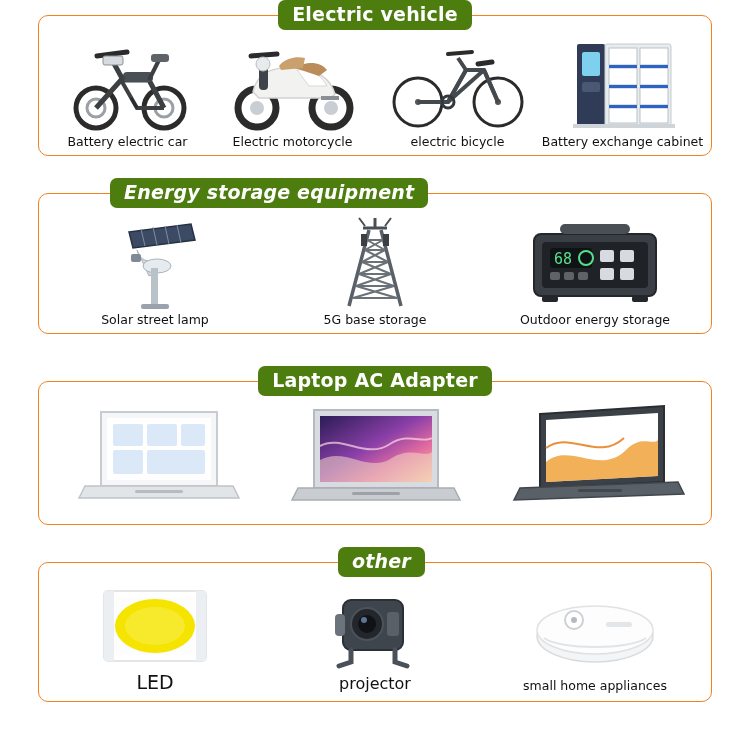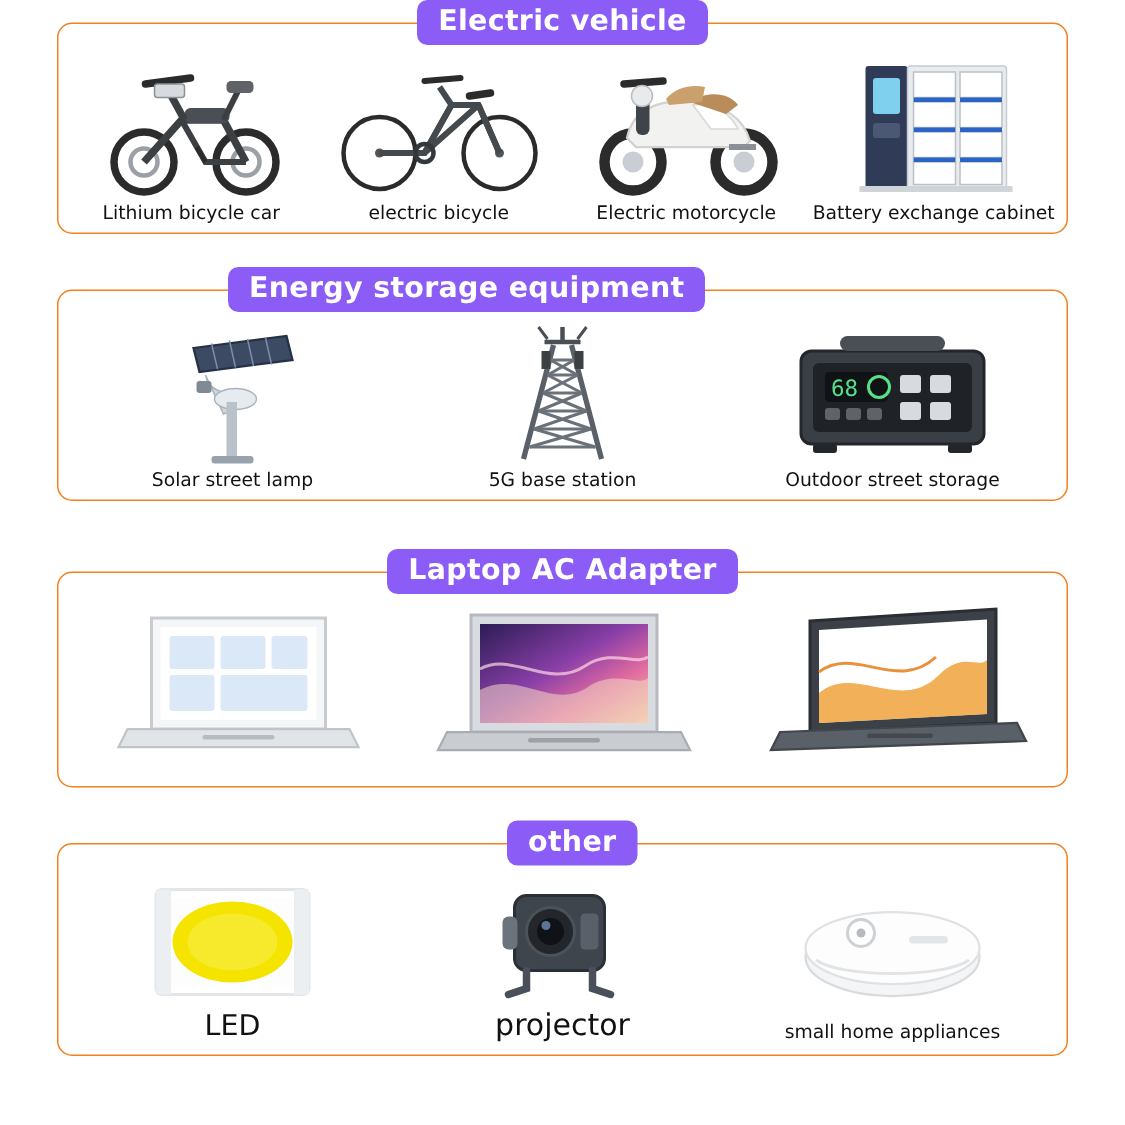--- a/index.html
+++ b/index.html
@@ -25,32 +25,33 @@
   .section {
     position: relative;
     margin: 0 38px 8px 38px;
   }
   .section-title {
     position: relative;
     z-index: 5;
     display: block;
     margin: 0 auto;
     width: fit-content;
-    background: #8b5cf6;
+    background: #4d7c0f;
     color: #ffffff;
     font-size: 19px;
     font-weight: bold;
     letter-spacing: 0.2px;
     padding: 5px 14px 6px 14px;
     border-radius: 7px;
     text-align: center;
     line-height: 1;
   }
   .section-title.left {
-    margin: 0 0 0 114px;
+    margin: 0 0 0 72px;
+    font-style: italic;
   }
   .section-body {
     position: relative;
     margin-top: -15px;
     border: 1.5px solid #F4811F;
     border-radius: 10px;
     background: #ffffff;
     padding: 20px 6px 6px 6px;
     box-sizing: border-box;
   }
@@ -77,21 +78,21 @@
     font-size: 12.5px;
     color: #111;
     text-align: center;
     margin-top: 2px;
     white-space: nowrap;
   }
   .caption.big {
     font-size: 19px;
   }
   .caption.mid {
-    font-size: 20px;
+    font-size: 16px;
   }
 
   
   .s1 .art { height: 96px; }
   .s2 .art { height: 96px; }
   .s3 .art { height: 106px; }
   .s4 .art { height: 86px; }
 
   svg { display: block; }
 </style>
@@ -116,60 +117,60 @@
               <path d="M58 44 L74 72 L101 72" fill="none" stroke="#3c4043" stroke-width="4"></path>
               <rect x="60" y="36" width="30" height="10" rx="4" fill="#4a4f55"></rect>
               <path d="M60 44 L48 22" stroke="#3c4043" stroke-width="5" fill="none"></path>
               <path d="M34 20 L64 16" stroke="#2b2b2b" stroke-width="5" stroke-linecap="round"></path>
               <rect x="40" y="20" width="20" height="9" rx="2" fill="#d7dbe0" stroke="#8b9097" stroke-width="1"></rect>
               <path d="M86 44 L96 24" stroke="#3c4043" stroke-width="4"></path>
               <rect x="88" y="18" width="18" height="8" rx="3" fill="#5f6368"></rect>
               <path d="M74 72 L68 62" stroke="#2b2b2b" stroke-width="3"></path>
             </svg>
           </div>
-          <div class="caption">Lithium bicycle car</div>
-        </div>
-
-        <div class="cell">
-          <div class="art">
-            <svg width="140" height="96" viewBox="0 0 140 96">
-              <circle cx="30" cy="66" r="24" fill="none" stroke="#2b2b2b" stroke-width="3"></circle>
-              <circle cx="110" cy="66" r="24" fill="none" stroke="#2b2b2b" stroke-width="3"></circle>
-              <circle cx="30" cy="66" r="3" fill="#555"></circle>
-              <circle cx="110" cy="66" r="3" fill="#555"></circle>
-              <path d="M30 66 L60 66 L78 34 L96 34 L110 66" fill="none" stroke="#44494e" stroke-width="4"></path>
-              <path d="M60 66 L78 34 M60 66 L96 34" fill="none" stroke="#44494e" stroke-width="4"></path>
-              <path d="M96 34 L110 66" stroke="#44494e" stroke-width="4"></path>
-              <path d="M78 34 L70 22" stroke="#44494e" stroke-width="4"></path>
-              <path d="M60 18 L84 16" stroke="#2b2b2b" stroke-width="4" stroke-linecap="round"></path>
-              <path d="M90 28 L104 26" stroke="#2b2b2b" stroke-width="5" stroke-linecap="round"></path>
-              <circle cx="60" cy="66" r="6" fill="none" stroke="#33383d" stroke-width="3"></circle>
-            </svg>
-          </div>
-          <div class="caption">electric bicycle</div>
+          <div class="caption">Battery electric car</div>
         </div>
 
         <div class="cell">
           <div class="art">
             <svg width="140" height="96" viewBox="0 0 140 96">
               <circle cx="34" cy="72" r="19" fill="none" stroke="#2b2b2b" stroke-width="7"></circle>
               <circle cx="34" cy="72" r="7" fill="#c9ced4"></circle>
               <circle cx="108" cy="72" r="19" fill="none" stroke="#2b2b2b" stroke-width="7"></circle>
               <circle cx="108" cy="72" r="7" fill="#c9ced4"></circle>
               <path d="M30 56 C34 36 52 30 74 32 C96 34 108 44 112 58 L108 62 L36 62 Z" fill="#f2f2f0" stroke="#d2d2d0" stroke-width="1.5"></path>
               <path d="M74 34 C88 32 99 40 104 50 L86 50 Z" fill="#ffffff" stroke="#d8d8d6" stroke-width="1"></path>
               <path d="M72 32 C84 24 98 26 104 34 L96 40 Z" fill="#b98c5a"></path>
               <path d="M56 30 C62 22 74 20 82 22 L80 32 L58 34 Z" fill="#caa06c"></path>
               <rect x="36" y="24" width="9" height="30" rx="4" fill="#3f444a"></rect>
               <path d="M28 20 L54 18" stroke="#2b2b2b" stroke-width="5" stroke-linecap="round"></path>
               <circle cx="40" cy="28" r="7" fill="#e9eaec" stroke="#b9bdc2" stroke-width="1"></circle>
               <path d="M98 62 L116 62" stroke="#8b9097" stroke-width="4"></path>
             </svg>
           </div>
           <div class="caption">Electric motorcycle</div>
+        </div>
+
+        <div class="cell">
+          <div class="art">
+            <svg width="140" height="96" viewBox="0 0 140 96">
+              <circle cx="30" cy="66" r="24" fill="none" stroke="#2b2b2b" stroke-width="3"></circle>
+              <circle cx="110" cy="66" r="24" fill="none" stroke="#2b2b2b" stroke-width="3"></circle>
+              <circle cx="30" cy="66" r="3" fill="#555"></circle>
+              <circle cx="110" cy="66" r="3" fill="#555"></circle>
+              <path d="M30 66 L60 66 L78 34 L96 34 L110 66" fill="none" stroke="#44494e" stroke-width="4"></path>
+              <path d="M60 66 L78 34 M60 66 L96 34" fill="none" stroke="#44494e" stroke-width="4"></path>
+              <path d="M96 34 L110 66" stroke="#44494e" stroke-width="4"></path>
+              <path d="M78 34 L70 22" stroke="#44494e" stroke-width="4"></path>
+              <path d="M60 18 L84 16" stroke="#2b2b2b" stroke-width="4" stroke-linecap="round"></path>
+              <path d="M90 28 L104 26" stroke="#2b2b2b" stroke-width="5" stroke-linecap="round"></path>
+              <circle cx="60" cy="66" r="6" fill="none" stroke="#33383d" stroke-width="3"></circle>
+            </svg>
+          </div>
+          <div class="caption">electric bicycle</div>
         </div>
 
         <div class="cell">
           <div class="art">
             <svg width="128" height="96" viewBox="0 0 128 96">
               <rect x="18" y="8" width="28" height="82" rx="2" fill="#2f3b57"></rect>
               <rect x="23" y="16" width="18" height="24" rx="2" fill="#7fd0ef"></rect>
               <rect x="23" y="46" width="18" height="10" rx="2" fill="#4a5874"></rect>
               <rect x="46" y="8" width="66" height="82" rx="2" fill="#e9ecef" stroke="#c6ccd2" stroke-width="1"></rect>
               <g fill="#ffffff" stroke="#b9c0c7" stroke-width="1">
@@ -242,21 +243,21 @@
                 <path d="M52 26 L70 36 M68 26 L50 36"></path>
                 <path d="M50 36 L73 48 M70 36 L47 48"></path>
                 <path d="M47 48 L76 60 M73 48 L44 60"></path>
                 <path d="M44 60 L79 72 M76 60 L41 72"></path>
                 <path d="M41 72 L82 84 M79 72 L38 84"></path>
               </g>
               <rect x="46" y="20" width="6" height="12" fill="#3c4043"></rect>
               <rect x="68" y="20" width="6" height="12" fill="#3c4043"></rect>
             </svg>
           </div>
-          <div class="caption">5G base station</div>
+          <div class="caption">5G base storage</div>
         </div>
 
 
         <div class="cell">
           <div class="art">
             <svg width="150" height="96" viewBox="0 0 150 96">
               <rect x="14" y="20" width="122" height="62" rx="7" fill="#3a3f45" stroke="#23262a" stroke-width="2"></rect>
               <rect x="22" y="28" width="106" height="46" rx="4" fill="#1f2327"></rect>
               <rect x="30" y="34" width="42" height="20" rx="3" fill="#0f1316"></rect>
               <text x="34" y="50" font-family="DejaVu Sans Mono, monospace" font-size="15" fill="#57e08a">68</text>
@@ -270,21 +271,21 @@
               <g fill="#5f6368">
                 <rect x="30" y="58" width="10" height="8" rx="2"></rect>
                 <rect x="44" y="58" width="10" height="8" rx="2"></rect>
                 <rect x="58" y="58" width="10" height="8" rx="2"></rect>
               </g>
               <rect x="40" y="10" width="70" height="10" rx="5" fill="#4a4f55"></rect>
               <rect x="22" y="82" width="16" height="6" rx="2" fill="#23262a"></rect>
               <rect x="112" y="82" width="16" height="6" rx="2" fill="#23262a"></rect>
             </svg>
           </div>
-          <div class="caption">Outdoor street storage</div>
+          <div class="caption">Outdoor energy storage</div>
         </div>
 
       </div>
     </div>
   </div>
 
   <div class="section s3" style="margin-top:32px;">
     <div class="section-title">Laptop AC Adapter</div>
     <div class="section-body" style="padding-bottom:14px;">
       <div class="row">

